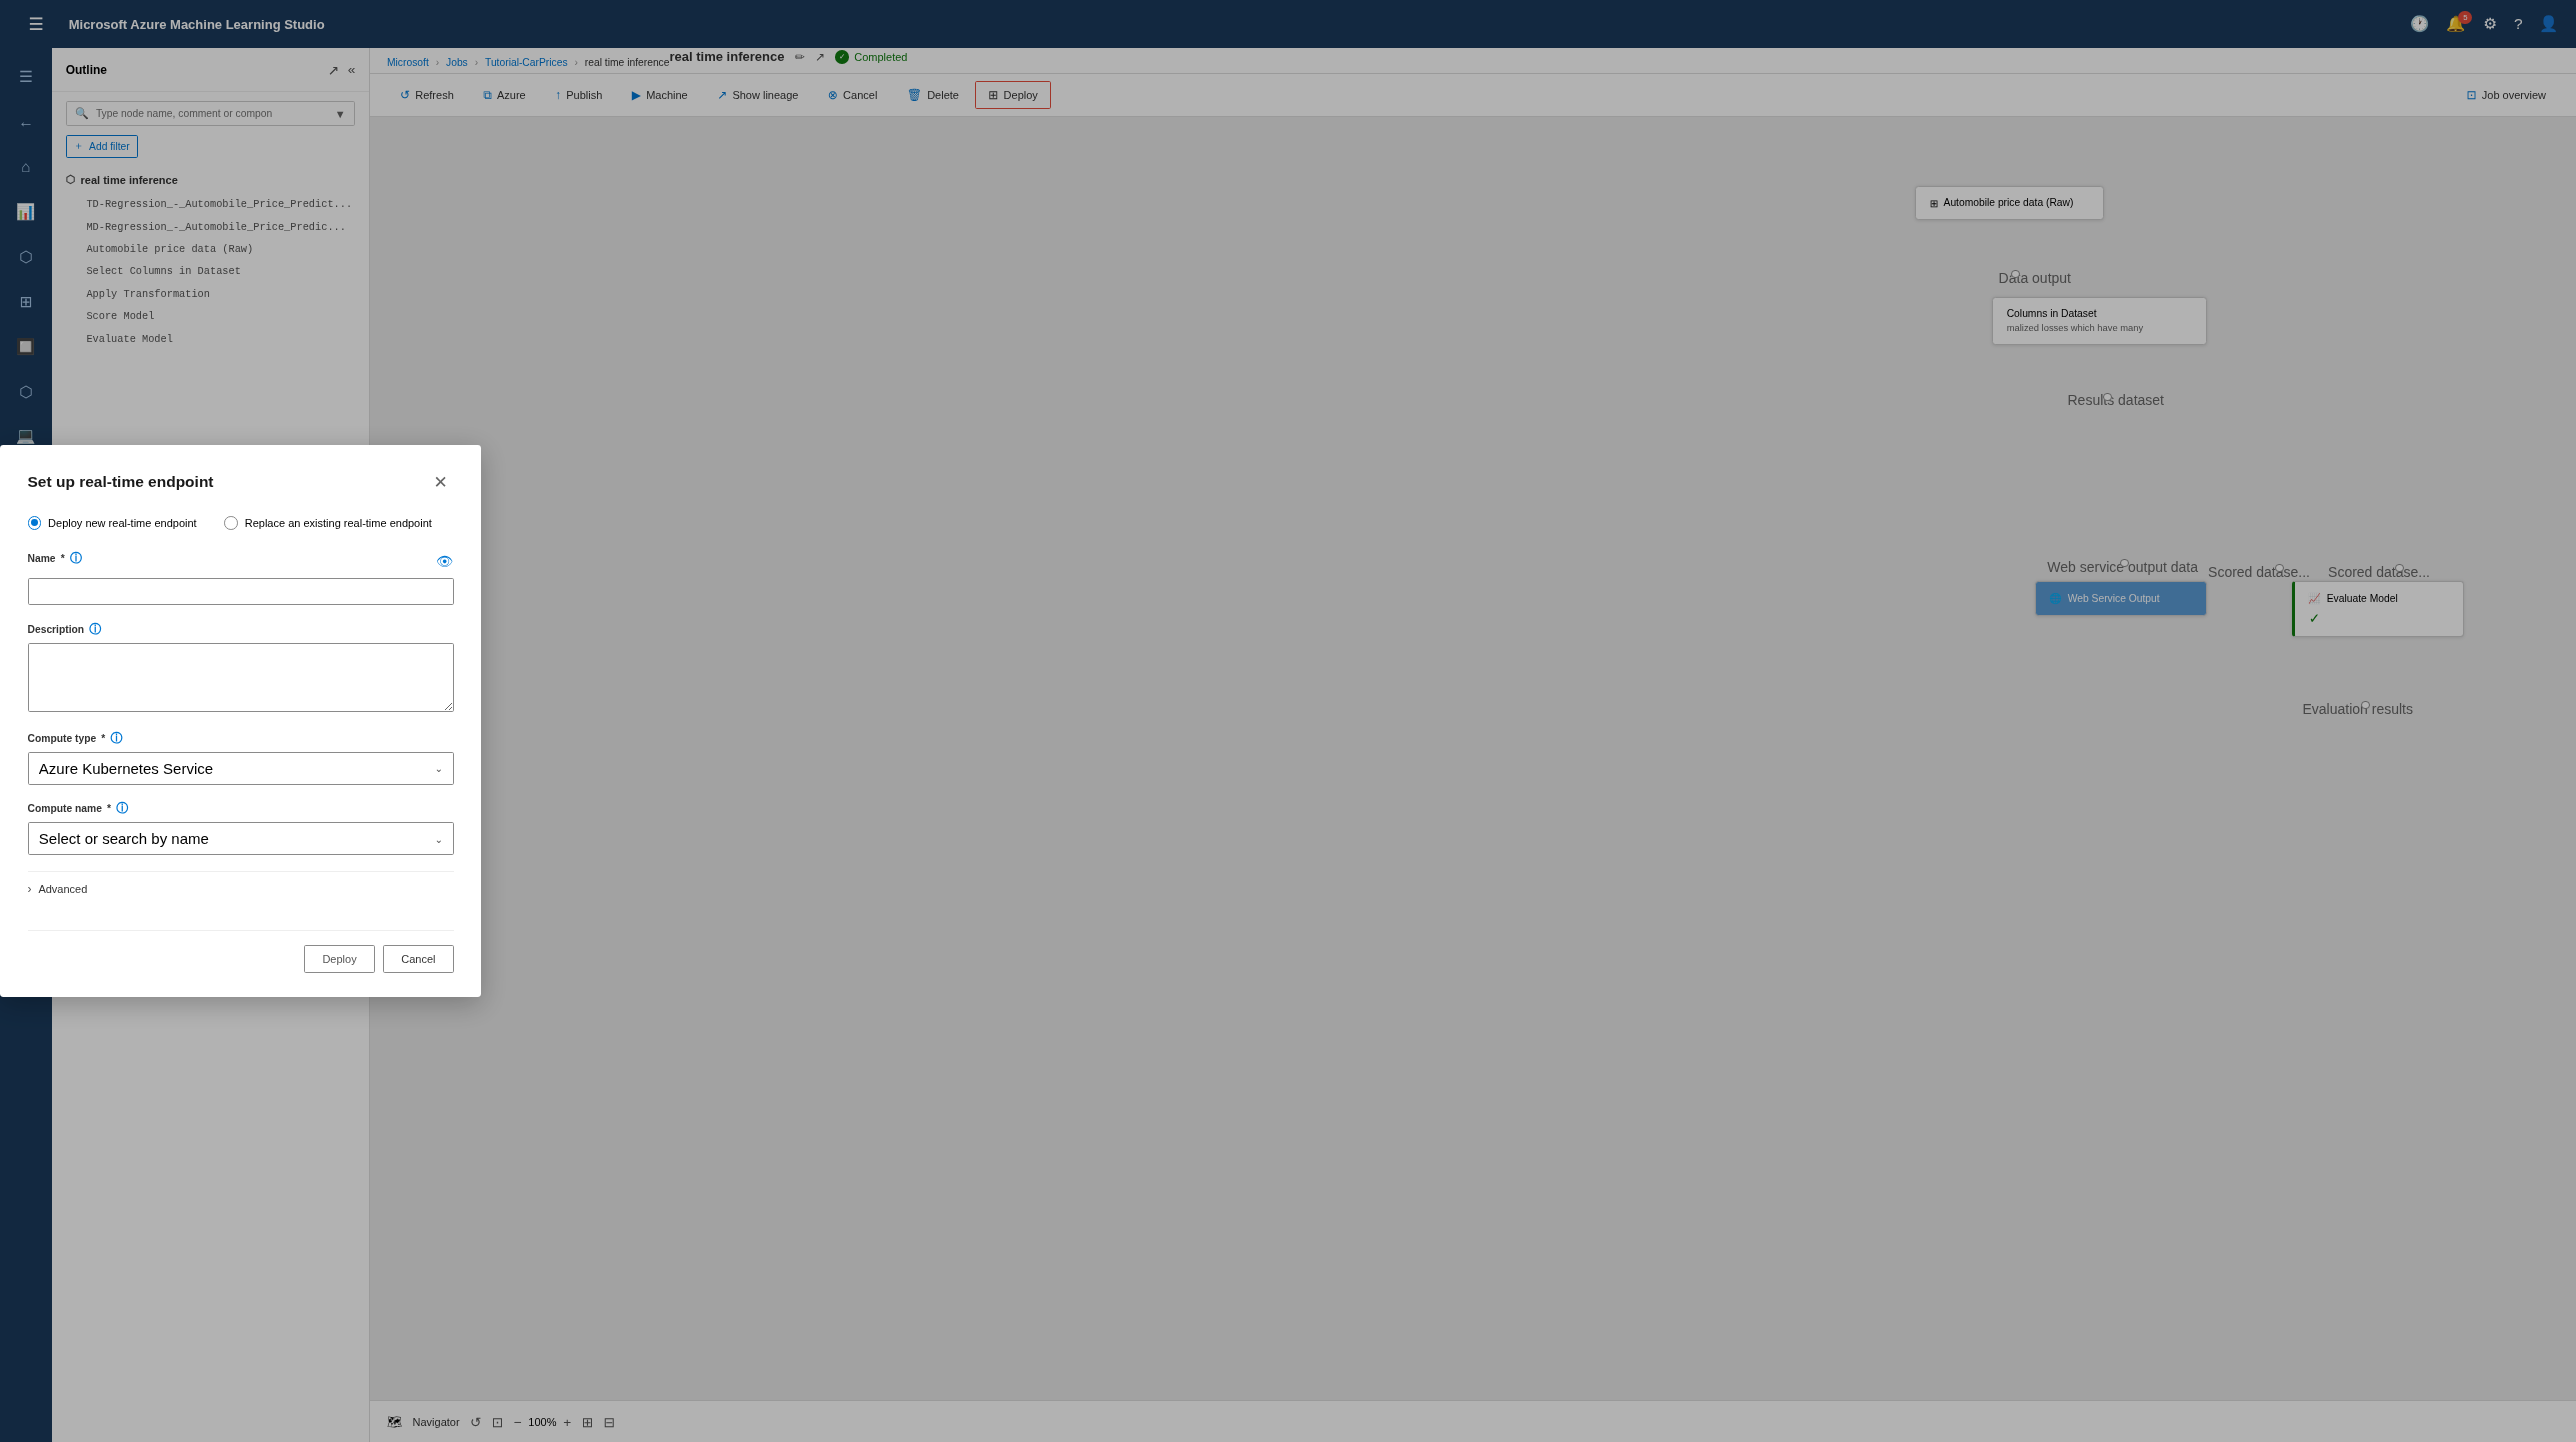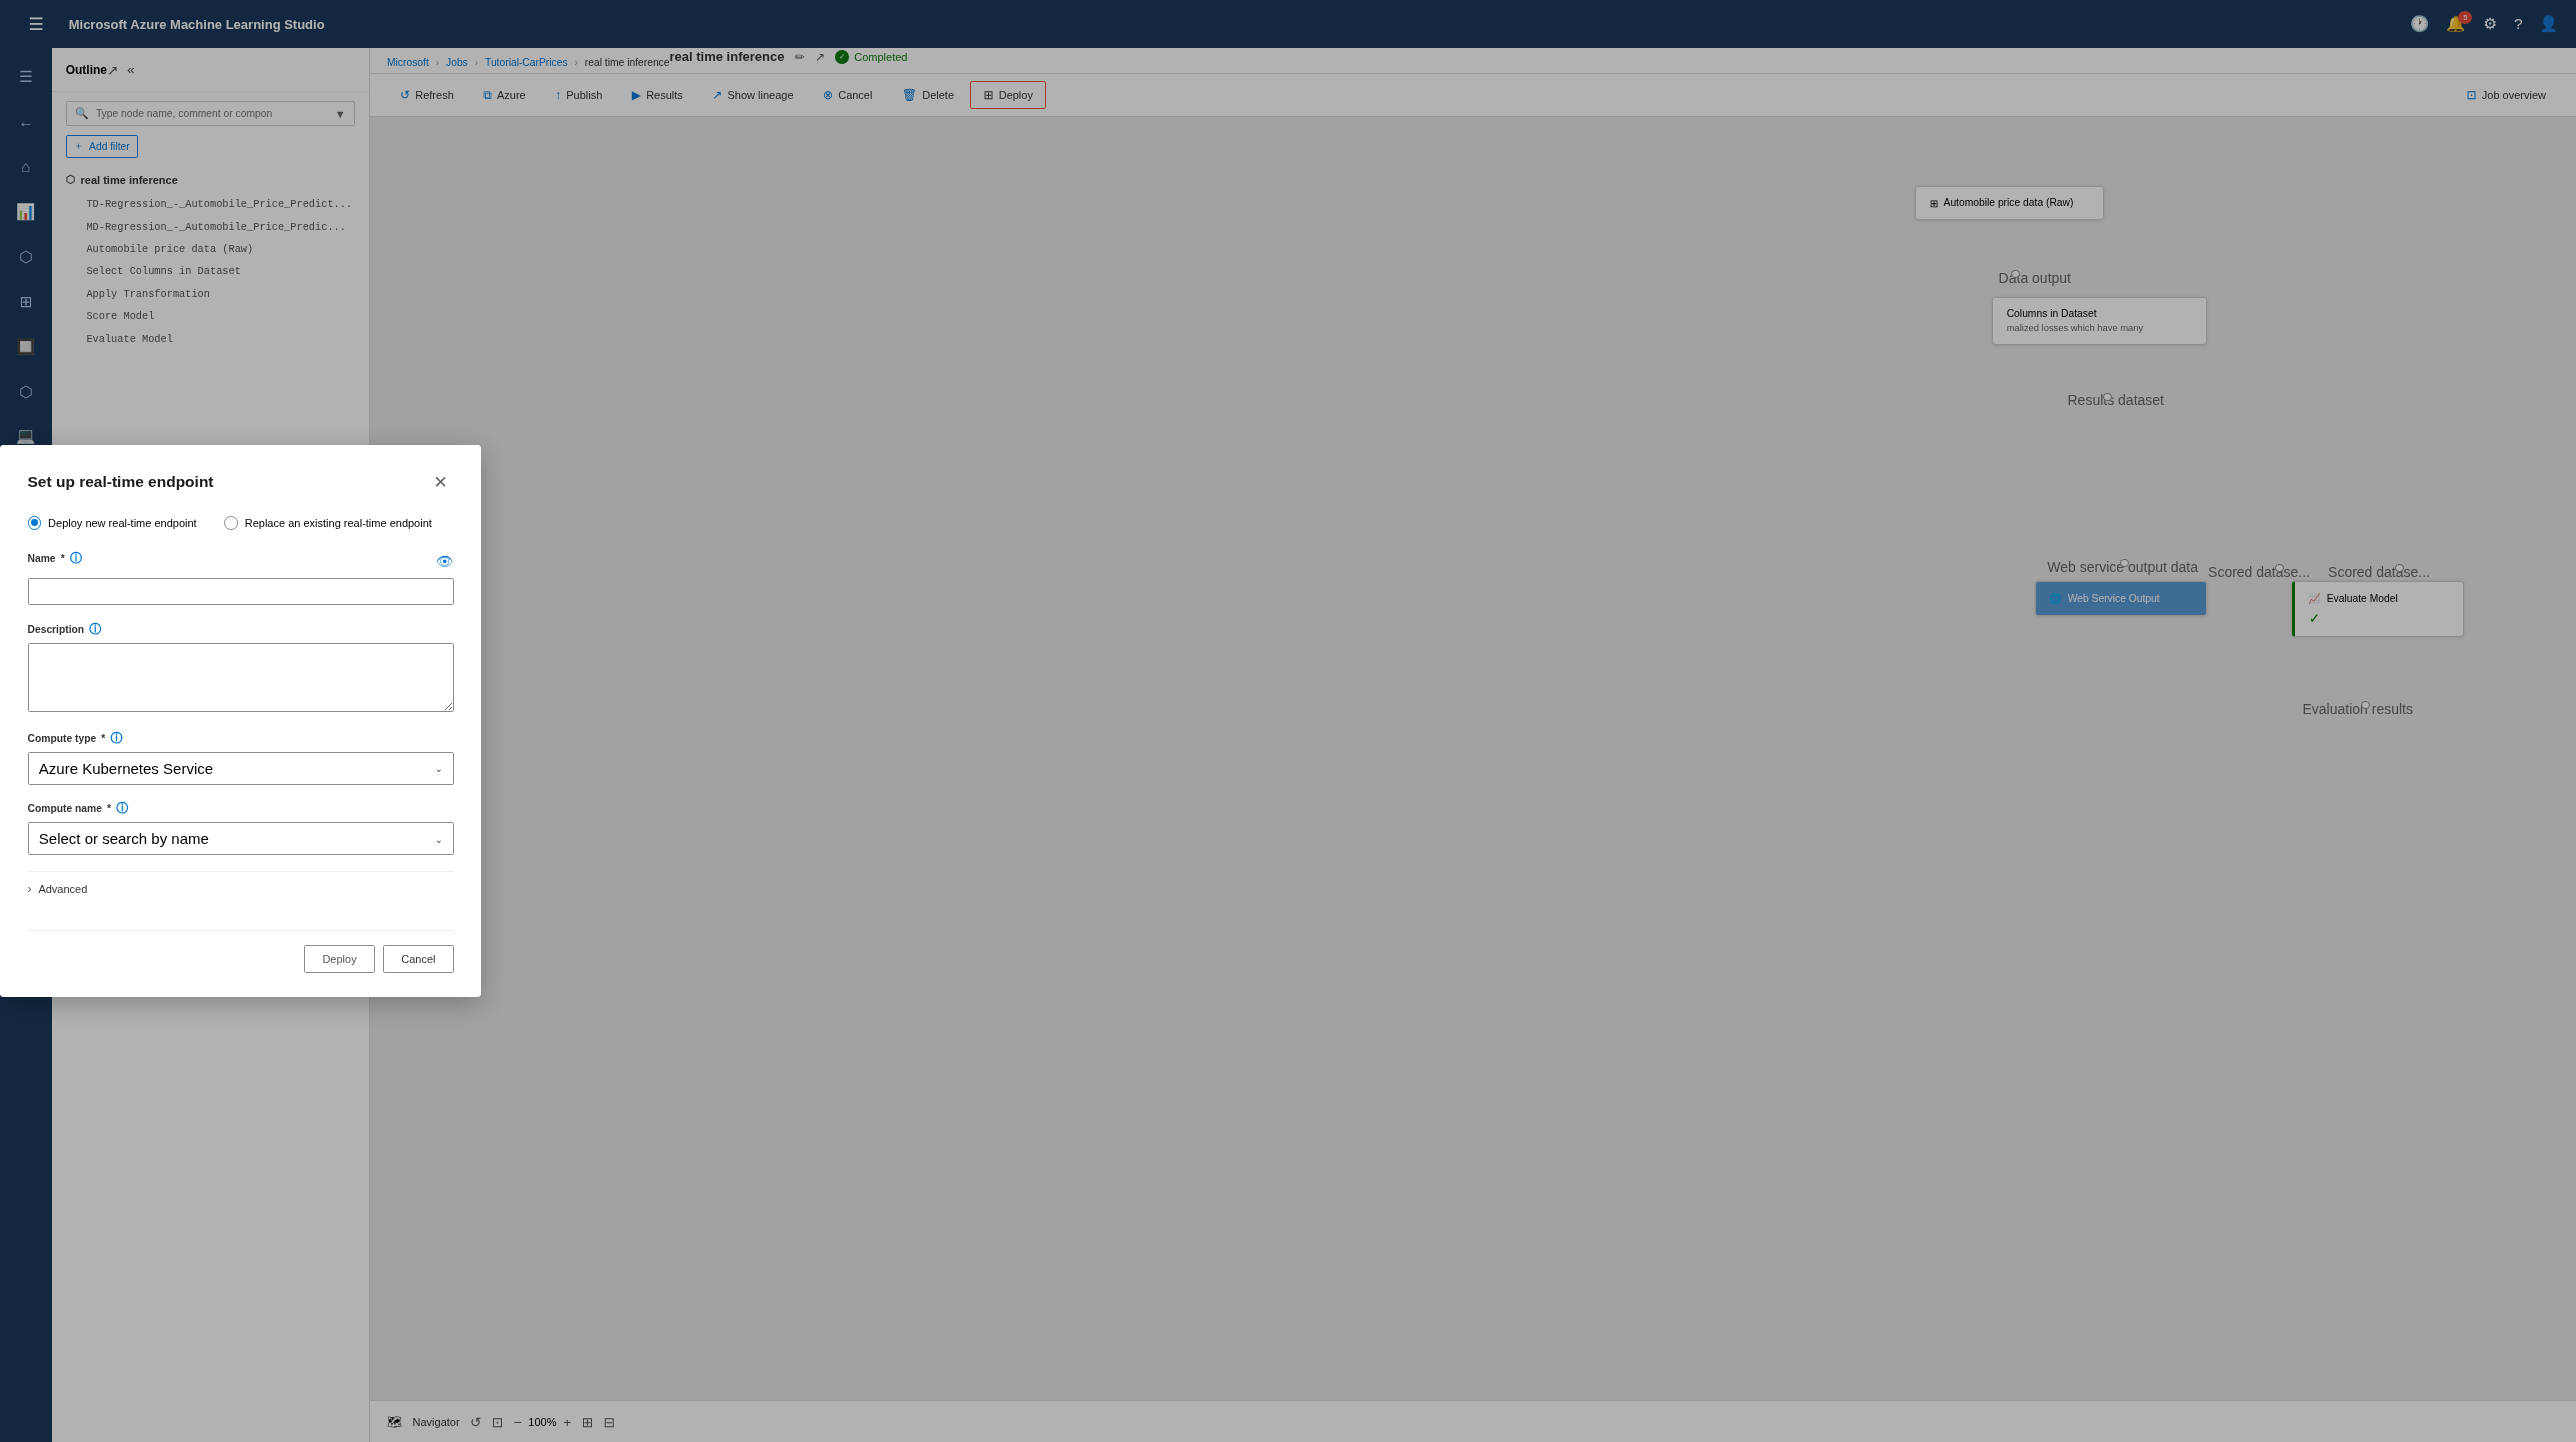--- a/index.html
+++ b/index.html
@@ -52,21 +52,21 @@
       background: white;
       border-right: 0.9px solid #ddd;
       display: flex;
       flex-direction: column;
       flex-shrink: 0;
     }
     .outline-header {
       padding: 13.7px;
       display: flex;
       align-items: center;
-      justify-content: flex-start;
+      justify-content: space-between;
       border-bottom: 0.9px solid #eee;
     }
     .outline-title { font-weight: 600; font-size: 12px; }
     .outline-header-icons { display: flex; gap: 8.6px; }
     .outline-search {
       margin: 8.6px 13.7px;
       display: flex;
       align-items: center;
       border: 0.9px solid #ccc;
       border-radius: 1.7px;
@@ -420,21 +420,21 @@
       <button class="toolbar-btn">
         <span class="toolbar-btn-icon">⧉</span>
         <span>Azure</span>
       </button>
       <button class="toolbar-btn">
         <span class="toolbar-btn-icon">↑</span>
         <span>Publish</span>
       </button>
       <button class="toolbar-btn">
         <span class="toolbar-btn-icon">▶</span>
-        <span>Results</span>
+        <span>Machine</span>
       </button>
       <button class="toolbar-btn">
         <span class="toolbar-btn-icon">↗</span>
         <span>Show lineage</span>
       </button>
       <button class="toolbar-btn">
         <span class="toolbar-btn-icon">⊗</span>
         <span>Cancel</span>
       </button>
       <button class="toolbar-btn">

